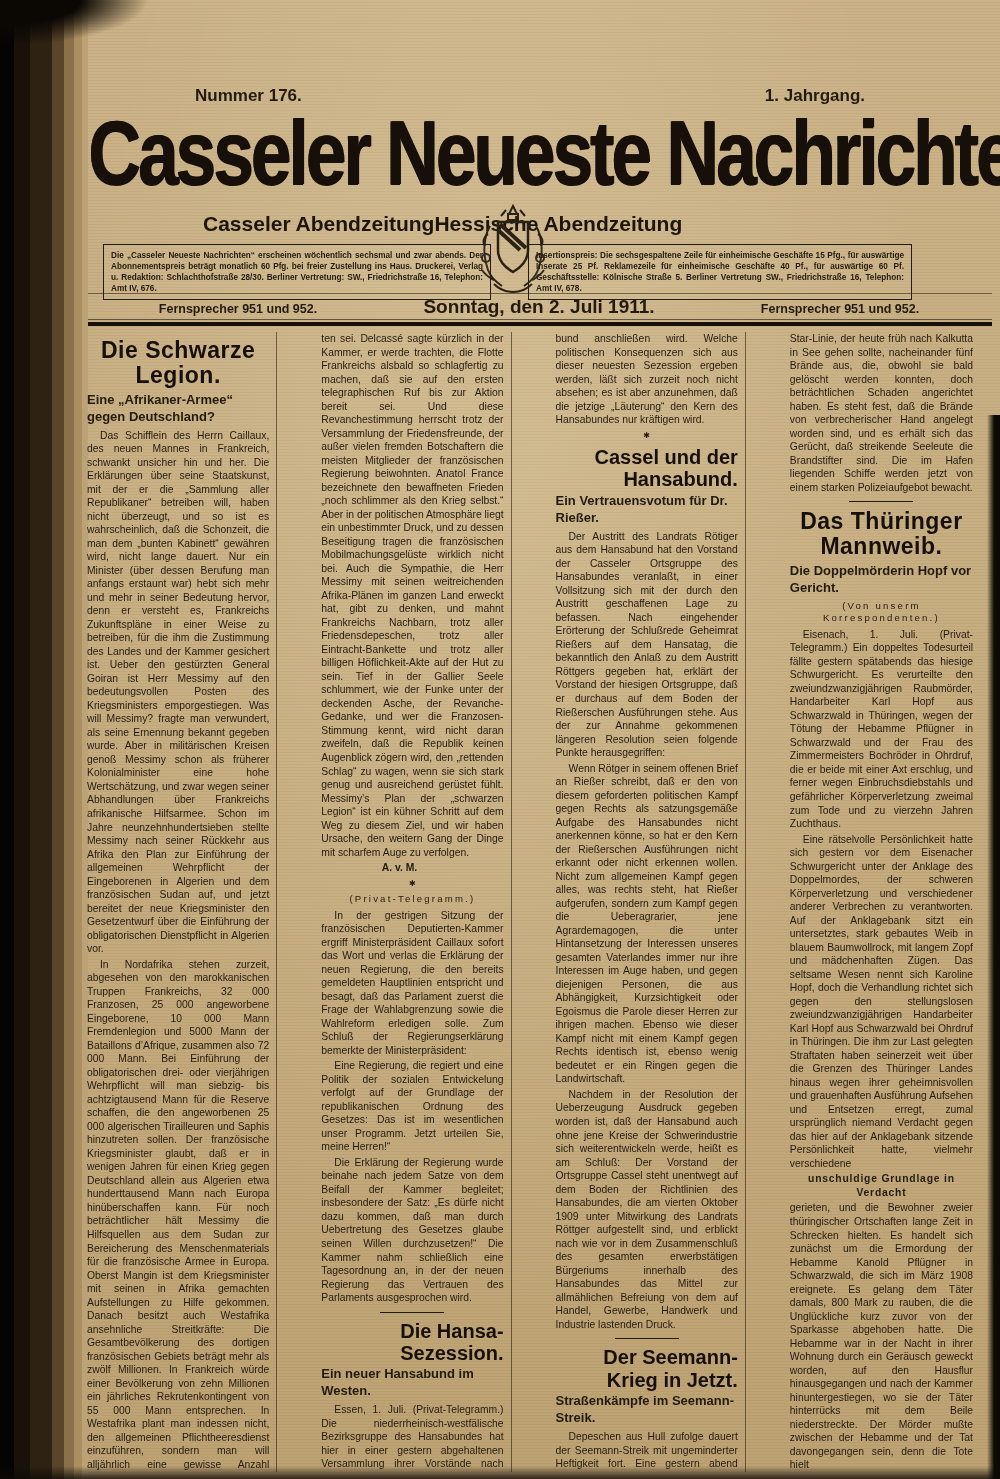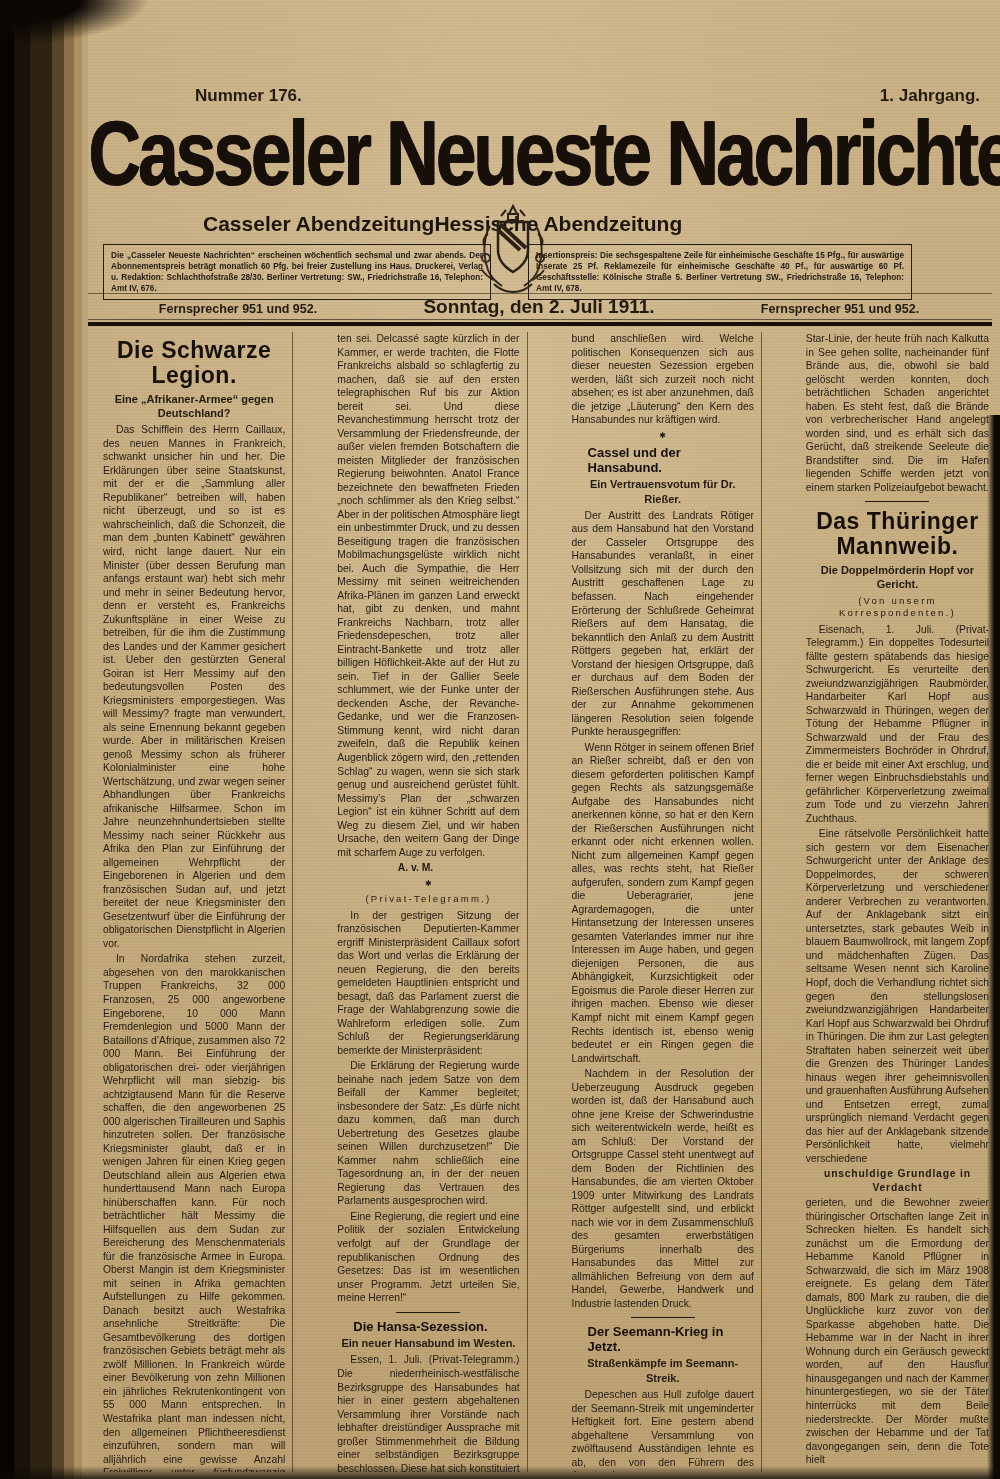--- a/index.html
+++ b/index.html
@@ -12,43 +12,43 @@
     font-family:Liberation Sans, sans-serif; color:var(--ink);}
   
   .spine{position:absolute;left:0;top:0;bottom:0;width:88px;
     background:linear-gradient(90deg,#060402 0 14px,#1a120a 14px 30px,#33261409 0,#2e2212 30px 52px,#58452a 52px 64px,#8a714a 64px 74px,#ab8f60 74px 82px,#bca277 82px 88px);}
   .edge-right{position:absolute;right:0;top:415px;bottom:0;width:13px;background:linear-gradient(90deg,rgba(13,10,6,0),#0d0a06 55%);}
   .edge-bottom{position:absolute;left:0;right:0;bottom:0;height:13px;background:linear-gradient(0deg,#0d0a06,rgba(13,10,6,0));opacity:.8;}
   .corner-tl{position:absolute;left:0;top:0;width:150px;height:46px;background:radial-gradient(ellipse at 0 0,#0b0804 38%,rgba(11,8,4,0) 70%);}
   
   .issue-row{position:absolute;top:86px;left:100px;right:20px;display:flex;justify-content:space-between;font-weight:bold;font-size:17px;}
   .issue-row span{display:inline-block;}
-  .issue{margin-left:95px;} .volume{}
+  .issue{margin-left:95px;} .volume{margin-right:115px;}
   .masthead{position:absolute;top:104px;left:88px;right:8px;text-align:center;
     font-size:73px;font-weight:bold;letter-spacing:-3px;white-space:nowrap;color:var(--ink-dark);
     transform:scaleY(1.25);transform-origin:50% 20%;
     text-shadow:1px 0 0 var(--ink-dark),0 1px 0 var(--ink-dark);}
   .subtitles{position:absolute;top:212px;left:88px;right:10px;display:flex;font-weight:bold;font-size:21px;color:#1d150b;}
   .subtitle-left{margin-left:115px;} .subtitle-right{margin-right:130px;}
   .crest{position:absolute;left:468px;top:200px;width:90px;height:98px;}
   .infobox{position:absolute;top:244px;width:372px;border:1.5px solid #241b0f;padding:5px 7px;font-size:8.2px;line-height:1.35;font-weight:bold;text-align:justify;background:rgba(255,240,205,.06);}
   .infobox.left{left:103px;} .infobox.right{left:528px;width:368px;}
   .thin-rule{position:absolute;left:88px;right:8px;top:293px;border-top:1px solid rgba(36,27,15,.55);}
   .date-row{position:absolute;top:296px;left:88px;right:10px;display:flex;justify-content:space-between;align-items:baseline;}
   .date-row .phone{font-weight:bold;font-size:12.5px;width:300px;text-align:center;}
   .date-row .date{font-weight:bold;font-size:19px;text-align:center;flex:1;}
   .thick-rule{position:absolute;left:88px;right:8px;top:322px;border-top:4px solid #17100a;}
   .thick-rule:after{content:"";position:absolute;left:0;right:0;top:-7px;border-top:1px solid rgba(23,16,10,.6);display:block;}
   
-  .columns{position:absolute;left:96px;top:332px;width:900px;height:1140px;display:flex;gap:37px;}
+  .columns{position:absolute;left:80px;top:332px;width:900px;height:1140px;display:flex;gap:37px;}
   .col{width:225px;box-sizing:border-box;padding:0 7px;overflow:hidden;font-size:10.35px;line-height:1.307;text-align:justify;}
   .col.rule{border-right:1px solid rgba(42,32,16,.6);}
   .headline-lg{font-size:23px;font-weight:bold;text-align:center;letter-spacing:.5px;color:var(--ink-dark);margin:6px 0 3px;line-height:1.1;}
-  .headline-md{font-size:13px;font-weight:bold;text-align:left;color:var(--ink-dark);margin:5px 16px 2px;line-height:1.12;}
-  .subhead{font-size:11px;font-weight:bold;text-align:center;margin:1px 0 3px;}
+  .headline-md{font-size:20px;font-weight:bold;text-align:right;color:var(--ink-dark);margin:5px 0 2px;line-height:1.12;}
+  .subhead{font-size:13px;font-weight:bold;text-align:left;margin:1px 0 3px;}
   .kicker{font-size:9.6px;text-align:center;letter-spacing:2.2px;margin:1px 0 3px;}
   .para{margin:0 0 2px;text-indent:13px;}
   .para.noindent{text-indent:0;}
   .sig{text-align:center;font-weight:bold;padding-right:26px;margin:1px 0 2px;}
   .star{text-align:center;font-size:8px;margin:4px 0;}
   .sep-rule{width:64px;margin:7px auto;border-top:1.5px solid #241b0f;}
   .emph{text-align:center;font-weight:bold;letter-spacing:.8px;margin:2px 0;}
 </style>
 </head>
 <body>
@@ -103,22 +103,22 @@
         <div class="subhead">Eine „Afrikaner-Armee“ gegen Deutschland?</div>
         <p class="para">Das Schifflein des Herrn Caillaux, des neuen Mannes in Frankreich, schwankt unsicher hin und her. Die Erklärungen über seine Staatskunst, mit der er die „Sammlung aller Republikaner“ betreiben will, haben nicht überzeugt, und so ist es wahrscheinlich, daß die Schonzeit, die man dem „bunten Kabinett“ gewähren wird, nicht lange dauert. Nur ein Minister (über dessen Berufung man anfangs erstaunt war) hebt sich mehr und mehr in seiner Bedeutung hervor, denn er versteht es, Frankreichs Zukunftspläne in einer Weise zu betreiben, für die ihm die Zustimmung des Landes und der Kammer gesichert ist. Ueber den gestürzten General Goiran ist Herr Messimy auf den bedeutungsvollen Posten des Kriegsministers emporgestiegen. Was will Messimy? fragte man verwundert, als seine Ernennung bekannt gegeben wurde. Aber in militärischen Kreisen genoß Messimy schon als früherer Kolonialminister eine hohe Wertschätzung, und zwar wegen seiner Abhandlungen über Frankreichs afrikanische Hilfsarmee. Schon im Jahre neunzehnhundertsieben stellte Messimy nach seiner Rückkehr aus Afrika den Plan zur Einführung der allgemeinen Wehrpflicht der Eingeborenen in Algerien und dem französischen Sudan auf, und jetzt bereitet der neue Kriegsminister den Gesetzentwurf über die Einführung der obligatorischen Dienstpflicht in Algerien vor.</p>
         <p class="para">In Nordafrika stehen zurzeit, abgesehen von den marokkanischen Truppen Frankreichs, 32 000 Franzosen, 25 000 angeworbene Eingeborene, 10 000 Mann Fremdenlegion und 5000 Mann der Bataillons d’Afrique, zusammen also 72 000 Mann. Bei Einführung der obligatorischen drei- oder vierjährigen Wehrpflicht will man siebzig- bis achtzigtausend Mann für die Reserve schaffen, die den angeworbenen 25 000 algerischen Tirailleuren und Saphis hinzutreten sollen. Der französische Kriegsminister glaubt, daß er in wenigen Jahren für einen Krieg gegen Deutschland allein aus Algerien etwa hunderttausend Mann nach Europa hinüberschaffen kann. Für noch beträchtlicher hält Messimy die Hilfsquellen aus dem Sudan zur Bereicherung des Menschenmaterials für die französische Armee in Europa. Oberst Mangin ist dem Kriegsminister mit seinen in Afrika gemachten Aufstellungen zu Hilfe gekommen. Danach besitzt auch Westafrika ansehnliche Streitkräfte: Die Gesamtbevölkerung des dortigen französischen Gebiets beträgt mehr als zwölf Millionen. In Frankreich würde einer Bevölkerung von zehn Millionen ein jährliches Rekrutenkontingent von 55 000 Mann entsprechen. In Westafrika plant man indessen nicht, den allgemeinen Pflichtheeresdienst einzuführen, sondern man will alljährlich eine gewisse Anzahl Freiwilliger unter fünfundzwanzig Jahren für einen zwölf- oder fünfzehnjährigen Militärdienst anwerben.</p>
       </div>
     <div class="col rule">
         <p class="para noindent">ten sei. Delcassé sagte kürzlich in der Kammer, er werde trachten, die Flotte Frankreichs alsbald so schlagfertig zu machen, daß sie auf den ersten telegraphischen Ruf bis zur Aktion bereit sei. Und diese Revanchestimmung herrscht trotz der Versammlung der Friedensfreunde, der außer vielen fremden Botschaftern die meisten Mitglieder der französischen Regierung beiwohnten. Anatol France bezeichnete den bewaffneten Frieden „noch schlimmer als den Krieg selbst.“ Aber in der politischen Atmosphäre liegt ein unbestimmter Druck, und zu dessen Beseitigung tragen die französischen Mobilmachungsgelüste wirklich nicht bei. Auch die Sympathie, die Herr Messimy mit seinen weitreichenden Afrika-Plänen im ganzen Land erweckt hat, gibt zu denken, und mahnt Frankreichs Nachbarn, trotz aller Friedensdepeschen, trotz aller Eintracht-Bankette und trotz aller billigen Höflichkeit-Akte auf der Hut zu sein. Tief in der Gallier Seele schlummert, wie der Funke unter der deckenden Asche, der Revanche-Gedanke, und wer die Franzosen-Stimmung kennt, wird nicht daran zweifeln, daß die Republik keinen Augenblick zögern wird, den „rettenden Schlag“ zu wagen, wenn sie sich stark genug und ausreichend gerüstet fühlt. Messimy’s Plan der „schwarzen Legion“ ist ein kühner Schritt auf dem Weg zu diesem Ziel, und wir haben Ursache, den weitern Gang der Dinge mit scharfem Auge zu verfolgen.</p>
         <div class="sig">A. v. M.</div>
         <div class="star">✱</div>
         <div class="kicker">(Privat-Telegramm.)</div>
         <p class="para">In der gestrigen Sitzung der französischen Deputierten-Kammer ergriff Ministerpräsident Caillaux sofort das Wort und verlas die Erklärung der neuen Regierung, die den bereits gemeldeten Hauptlinien entspricht und besagt, daß das Parlament zuerst die Frage der Wahlabgrenzung sowie die Wahlreform erledigen solle. Zum Schluß der Regierungserklärung bemerkte der Ministerpräsident:</p>
+        <p class="para">Eine Regierung, die regiert und eine Politik der sozialen Entwickelung verfolgt auf der Grundlage der republikanischen Ordnung des Gesetzes: Das ist im wesentlichen unser Programm. Jetzt urteilen Sie, meine Herren!“</p>
         <p class="para">Die Erklärung der Regierung wurde beinahe nach jedem Satze von dem Beifall der Kammer begleitet; insbesondere der Satz: „Es dürfe nicht dazu kommen, daß man durch Uebertretung des Gesetzes glaube seinen Willen durchzusetzen!“ Die Kammer nahm schließlich eine Tagesordnung an, in der der neuen Regierung das Vertrauen des Parlaments ausgesprochen wird.</p>
-        <p class="para">Eine Regierung, die regiert und eine Politik der sozialen Entwickelung verfolgt auf der Grundlage der republikanischen Ordnung des Gesetzes: Das ist im wesentlichen unser Programm. Jetzt urteilen Sie, meine Herren!“</p>
         <div class="sep-rule"></div>
         <div class="headline-md">Die Hansa-Sezession.</div>
         <div class="subhead">Ein neuer Hansabund im Westen.</div>
         <p class="para">Essen, 1. Juli. (Privat-Telegramm.) Die niederrheinisch-westfälische Bezirksgruppe des Hansabundes hat hier in einer gestern abgehaltenen Versammlung ihrer Vorstände nach lebhafter dreistündiger Aussprache mit großer Stimmenmehrheit die Bildung einer selbständigen Bezirksgruppe beschlossen. Diese hat sich konstituiert „unter Wahrung ihrer vollen Selbständigkeit“ und auf Grund der Richtlinien des Hansabundes.</p>
       </div>
     <div class="col rule">
         <p class="para noindent">bund anschließen wird. Welche politischen Konsequenzen sich aus dieser neuesten Sezession ergeben werden, läßt sich zurzeit noch nicht absehen; es ist aber anzunehmen, daß die jetzige „Läuterung“ den Kern des Hansabundes nur kräftigen wird.</p>
         <div class="star">✱</div>
         <div class="headline-md">Cassel und der Hansabund.</div>
         <div class="subhead">Ein Vertrauensvotum für Dr. Rießer.</div>

